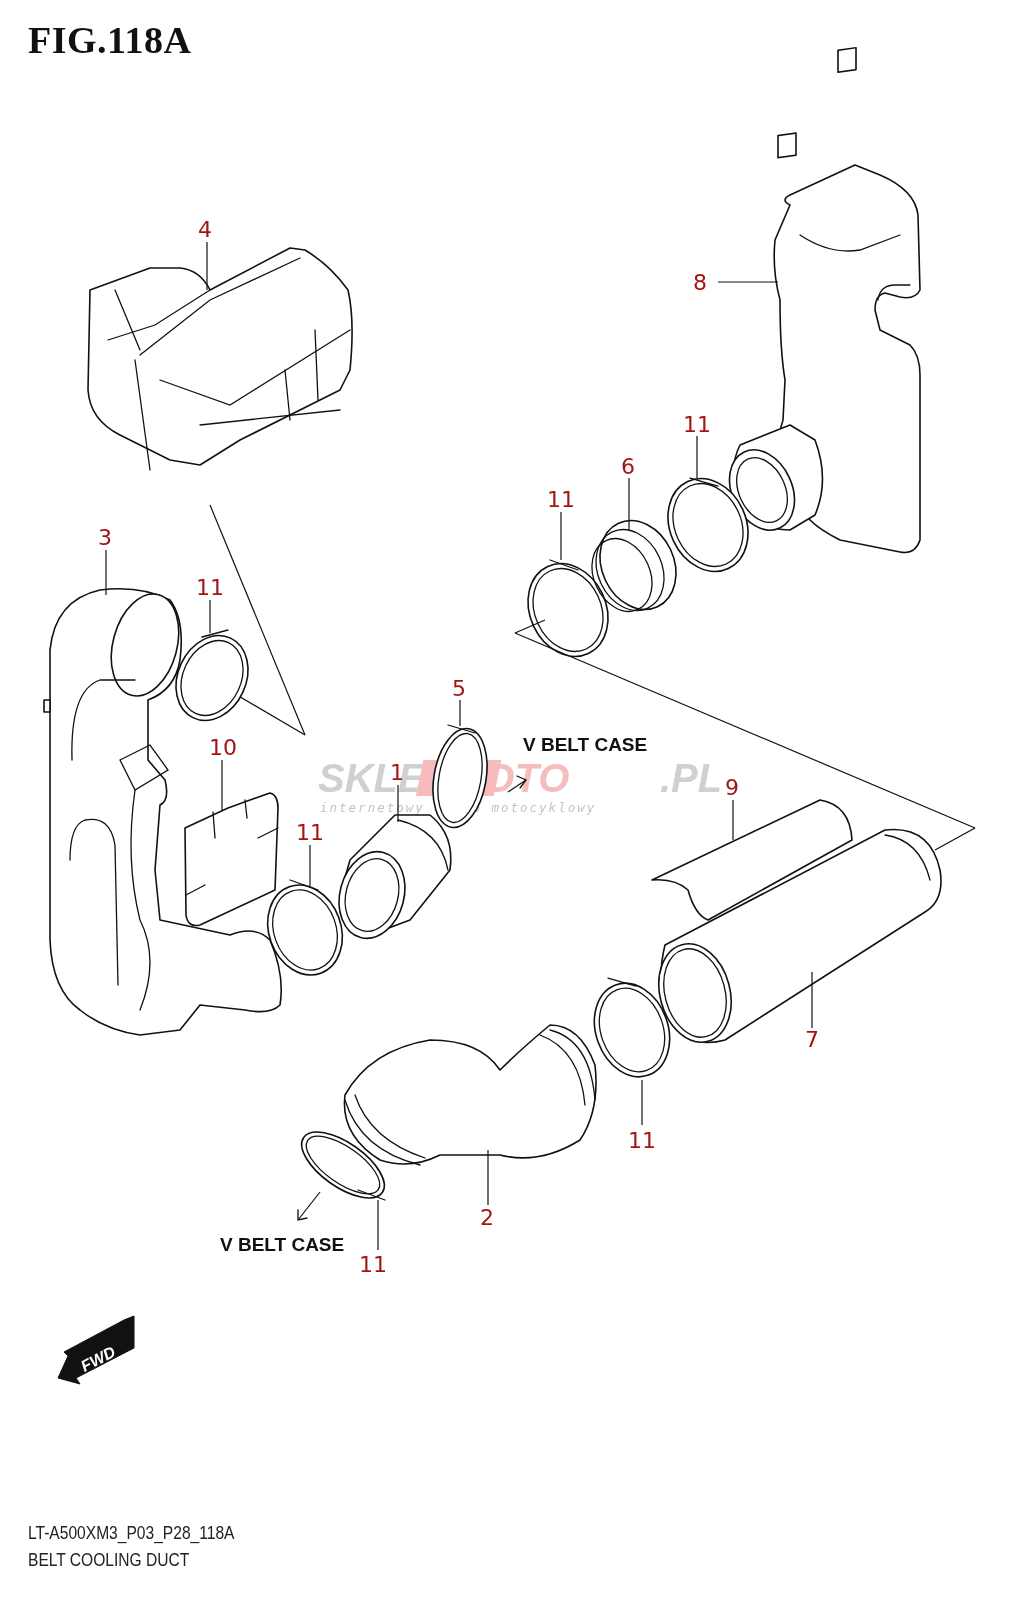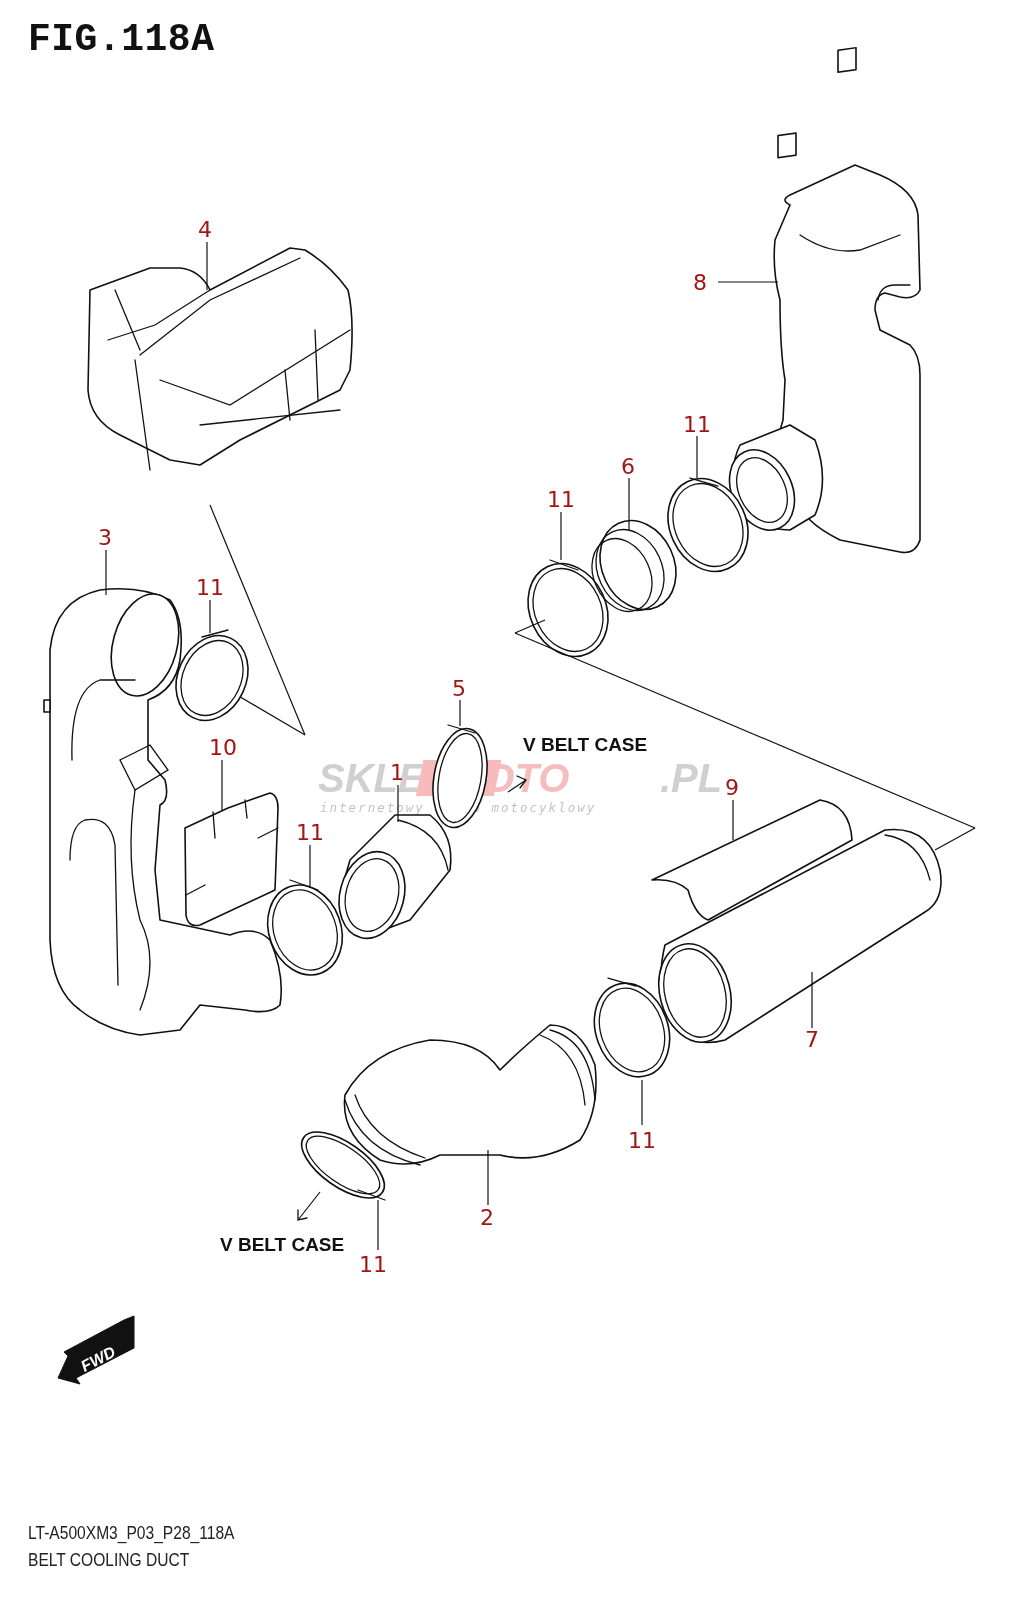--- a/index.html
+++ b/index.html
@@ -1,19 +1,19 @@
 <!DOCTYPE html>
 <html><head>
 <meta charset="utf-8">
 <style>
   html, body { margin: 0; padding: 0; background: #ffffff; }
   body { width: 1024px; height: 1600px; position: relative; overflow: hidden;
          font-family: "DejaVu Sans", sans-serif; }
   .fig-title { position: absolute; left: 28px; top: 18px; font-size: 38px; font-weight: bold;
-               color: #111; letter-spacing: 0.5px; font-family: Liberation Mono, monospace; }
+               color: #111; letter-spacing: 0.5px; font-family: Liberation Serif, serif; }
   svg#diagram { position: absolute; left: 0; top: 0; }
   .part { fill: #ffffff; stroke: #111; stroke-width: 1.6; stroke-linejoin: round; stroke-linecap: round; }
   .thin { fill: none; stroke: #111; stroke-width: 1.3; stroke-linecap: round; }
   .leader { fill: none; stroke: #111; stroke-width: 1.2; }
   .callout { font-family: "DejaVu Sans", sans-serif; font-size: 22px; fill: #a31515; }
   .vbelt { font-family: "Liberation Sans", sans-serif; font-weight: bold; font-size: 19px; fill: #111; }
   .wm-main { font-family: "Liberation Sans", sans-serif; font-weight: bold; font-style: italic; font-size: 40px; }
   .wm-sub { font-family: "DejaVu Sans Mono", monospace; font-style: italic; font-size: 12.5px; fill: #b9b9b9; letter-spacing: 2px; }
   .footer-line { position: absolute; left: 28px; font-family: "Liberation Sans", sans-serif;
                  font-size: 19px; color: #222; transform: scaleX(0.82); transform-origin: left; }

